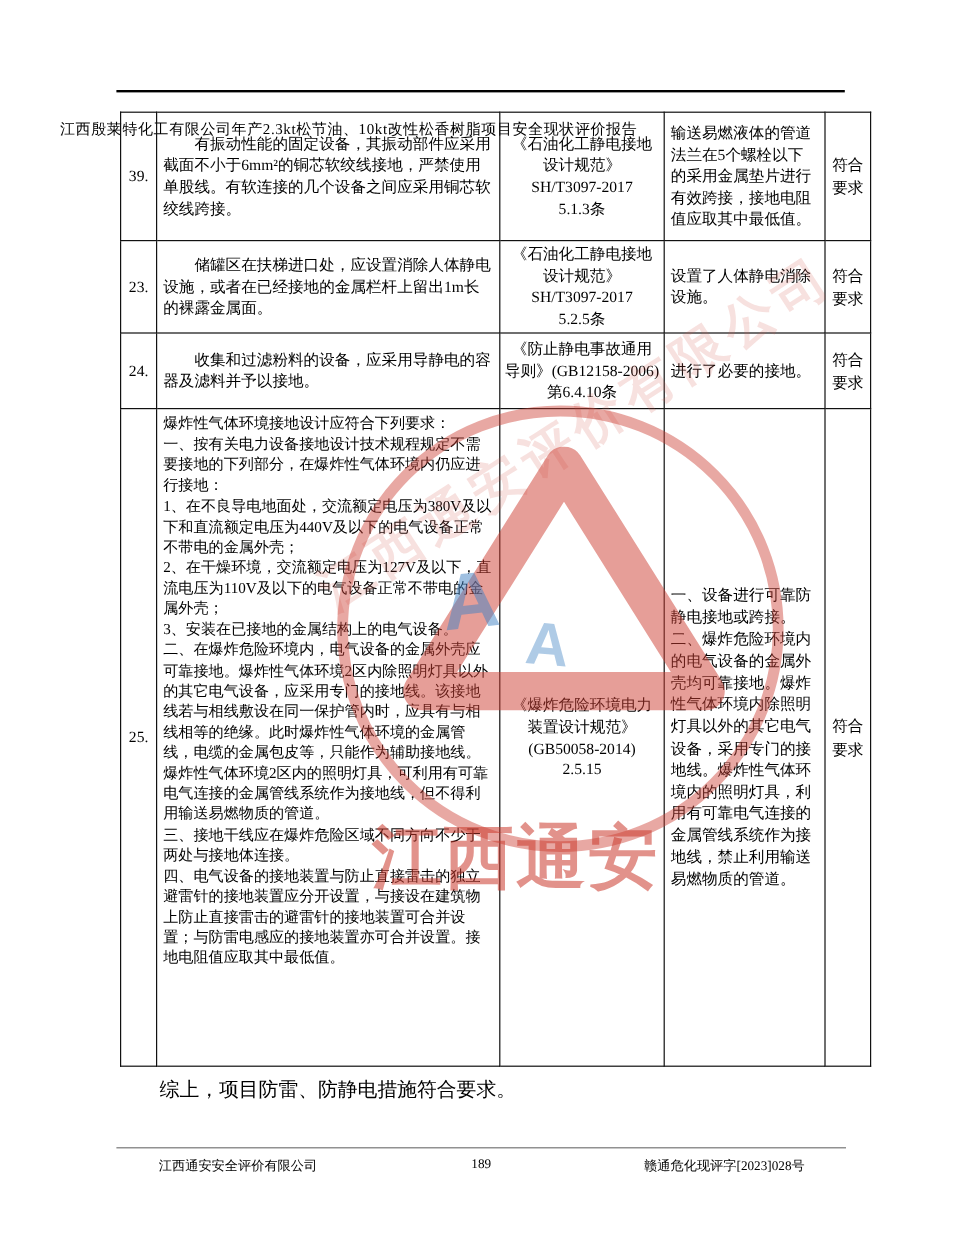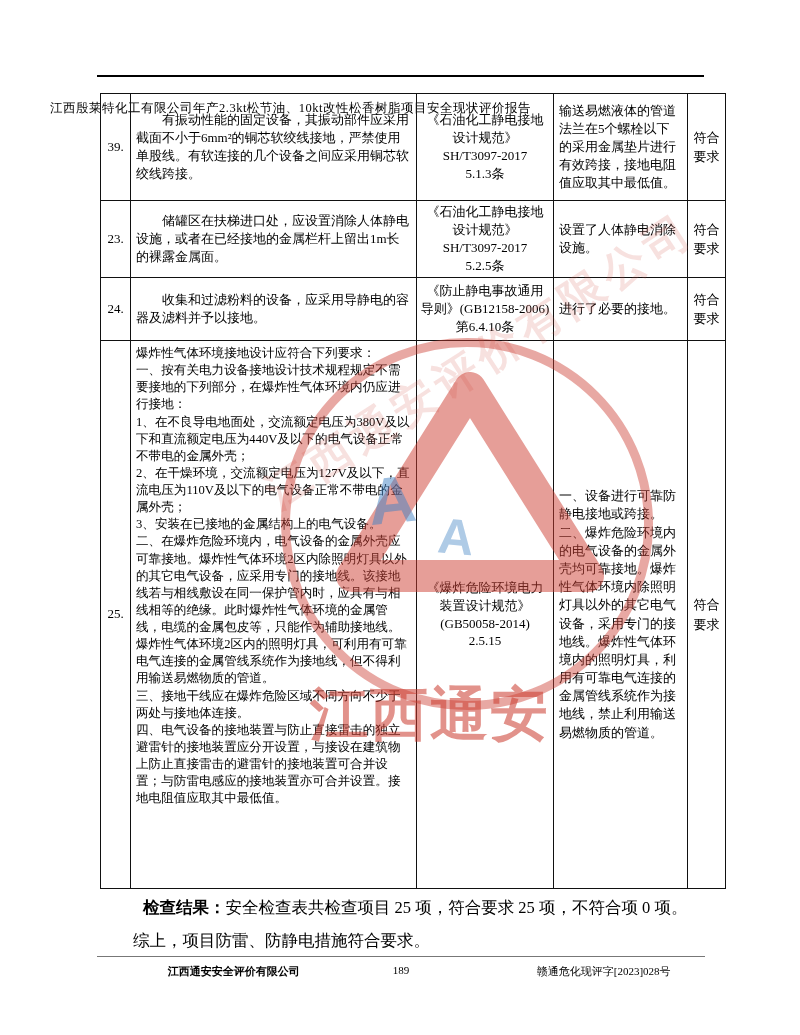--- a/index.html
+++ b/index.html
@@ -56,21 +56,21 @@
   .summary .p1 { text-indent: 2.6em; }
   .summary .p2 { text-indent: 2em; }
   .bold { font-weight: bold; }
 
   
   .footer {
     position: absolute; top: 956px; left: 97px; width: 608px;
     border-top: 1px solid #777; padding-top: 7px;
     font-size: 11px; display: flex;
   }
-  .f-left  { flex: 1; text-align: right; font-weight: bold; }
+  .f-left  { flex: 1; text-align: center; }
   .f-center{ flex: 1; text-align: center; }
   .f-right { flex: 1; text-align: center; }
 
   
   .watermark { position: absolute; inset: 0; pointer-events: none; z-index: 6; }
   .wm-ring {
     position: absolute; left: 281px; top: 338px; width: 372px; height: 372px;
     border: 9px solid rgba(205,62,50,0.45); border-radius: 50%;
   }
   .wm-tri { position: absolute; left: 330px; top: 372px; }
@@ -158,23 +158,20 @@
 (GB50058-2014)
 2.5.15</td>
       <td class="c-finding pre">一、设备进行可靠防静电接地或跨接。
 二、爆炸危险环境内的电气设备的金属外壳均可靠接地。爆炸性气体环境内除照明灯具以外的其它电气设备，采用专门的接地线。爆炸性气体环境内的照明灯具，利用有可靠电气连接的金属管线系统作为接地线，禁止利用输送易燃物质的管道。</td>
       <td class="c-concl">符合要求</td>
     </tr>
   </tbody>
 </table>
 
 <div class="summary">
-  <p class="p1">
-    <span class="bold">检查结果：</span><span>安全检查表共检查项目 25 项，符合要求 25 项，不符合项 0 项。</span>
-  </p>
   <p class="p2">综上，项目防雷、防静电措施符合要求。</p>
 </div>
 
 <div class="footer">
   <span class="f-left">江西通安安全评价有限公司</span>
   <span class="f-center">189</span>
   <span class="f-right">赣通危化现评字[2023]028号</span>
 </div>
 
 <div class="watermark">

